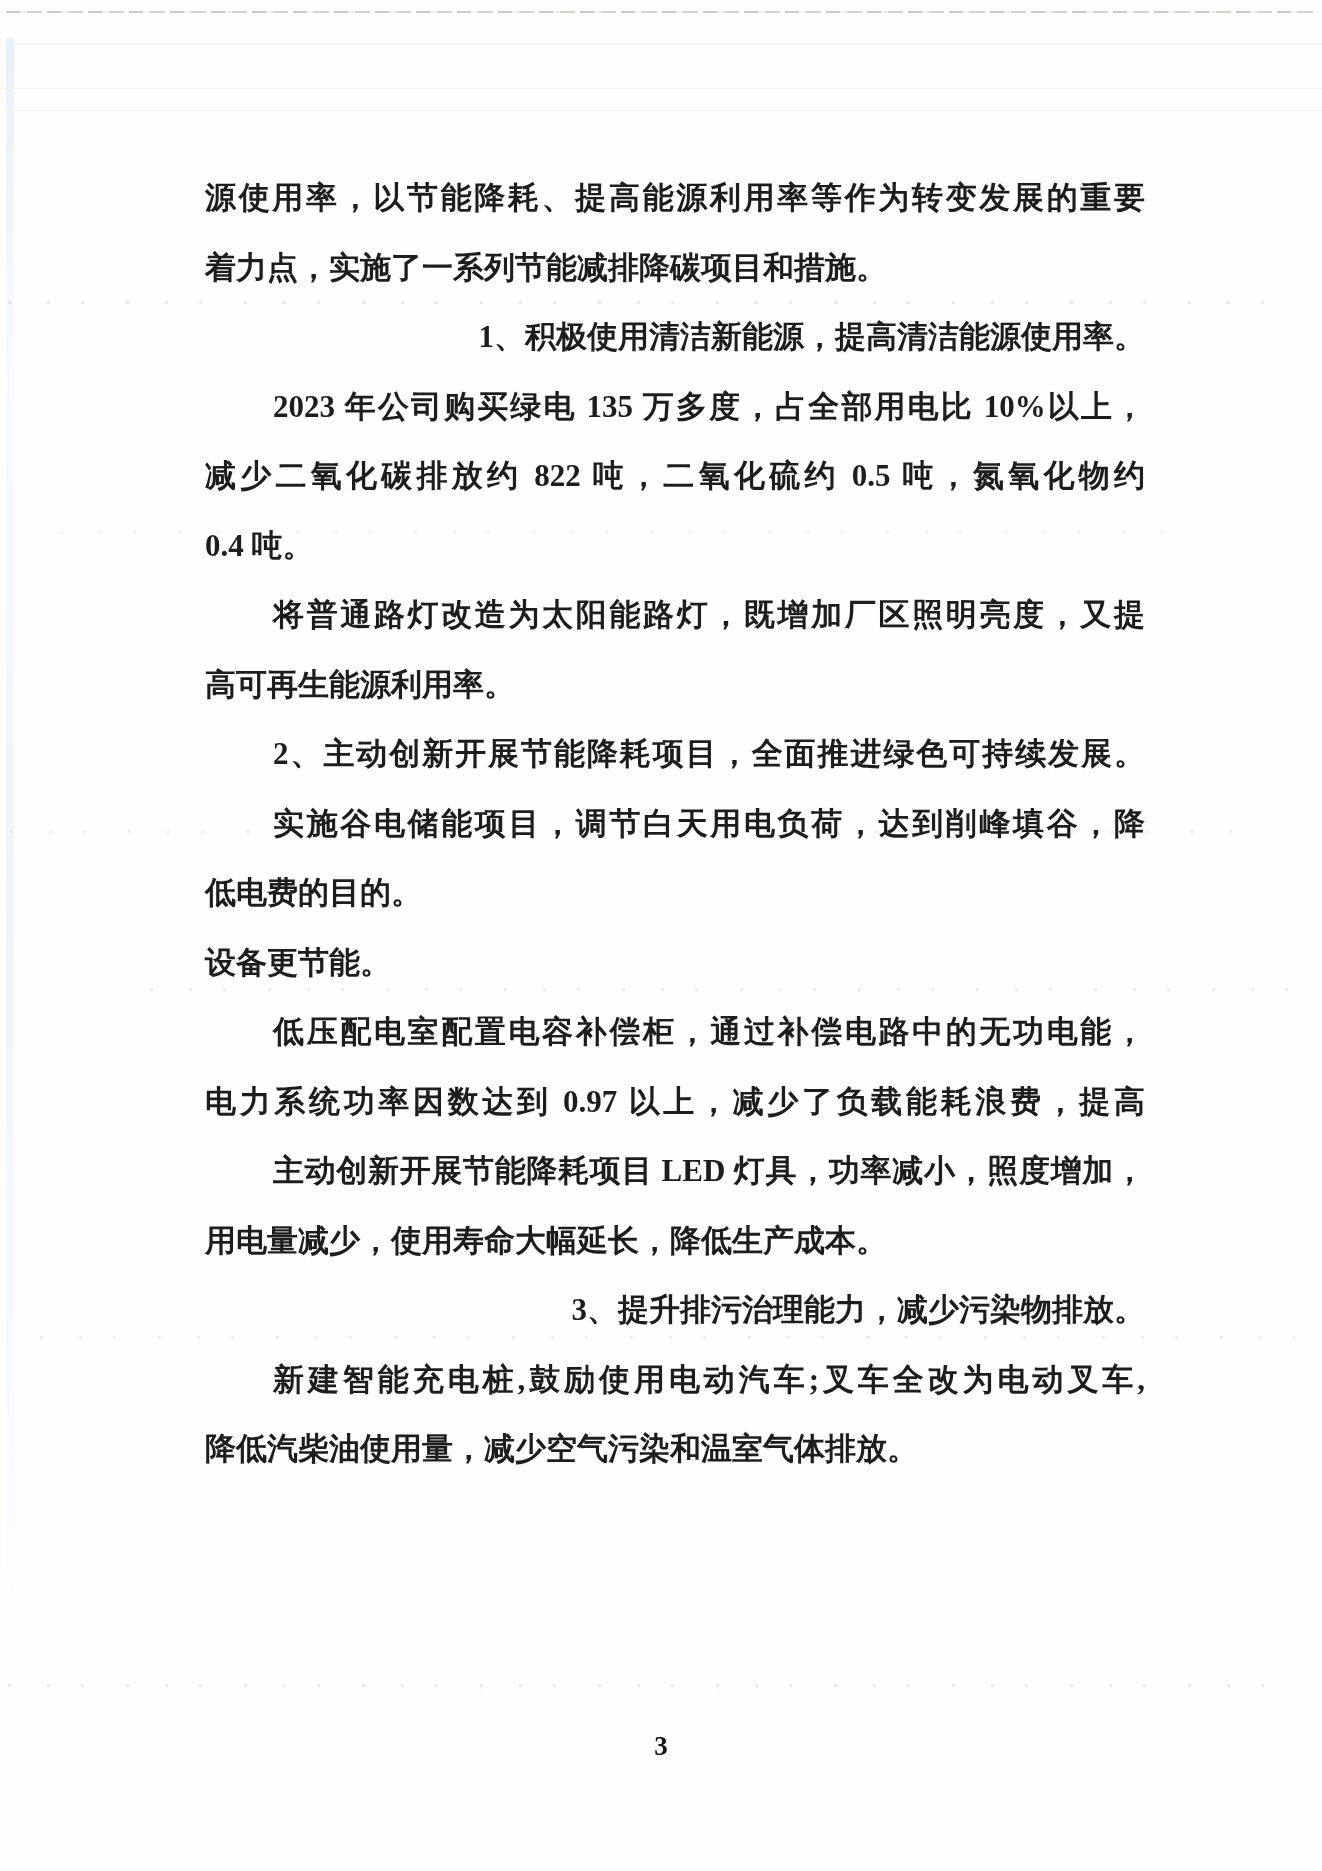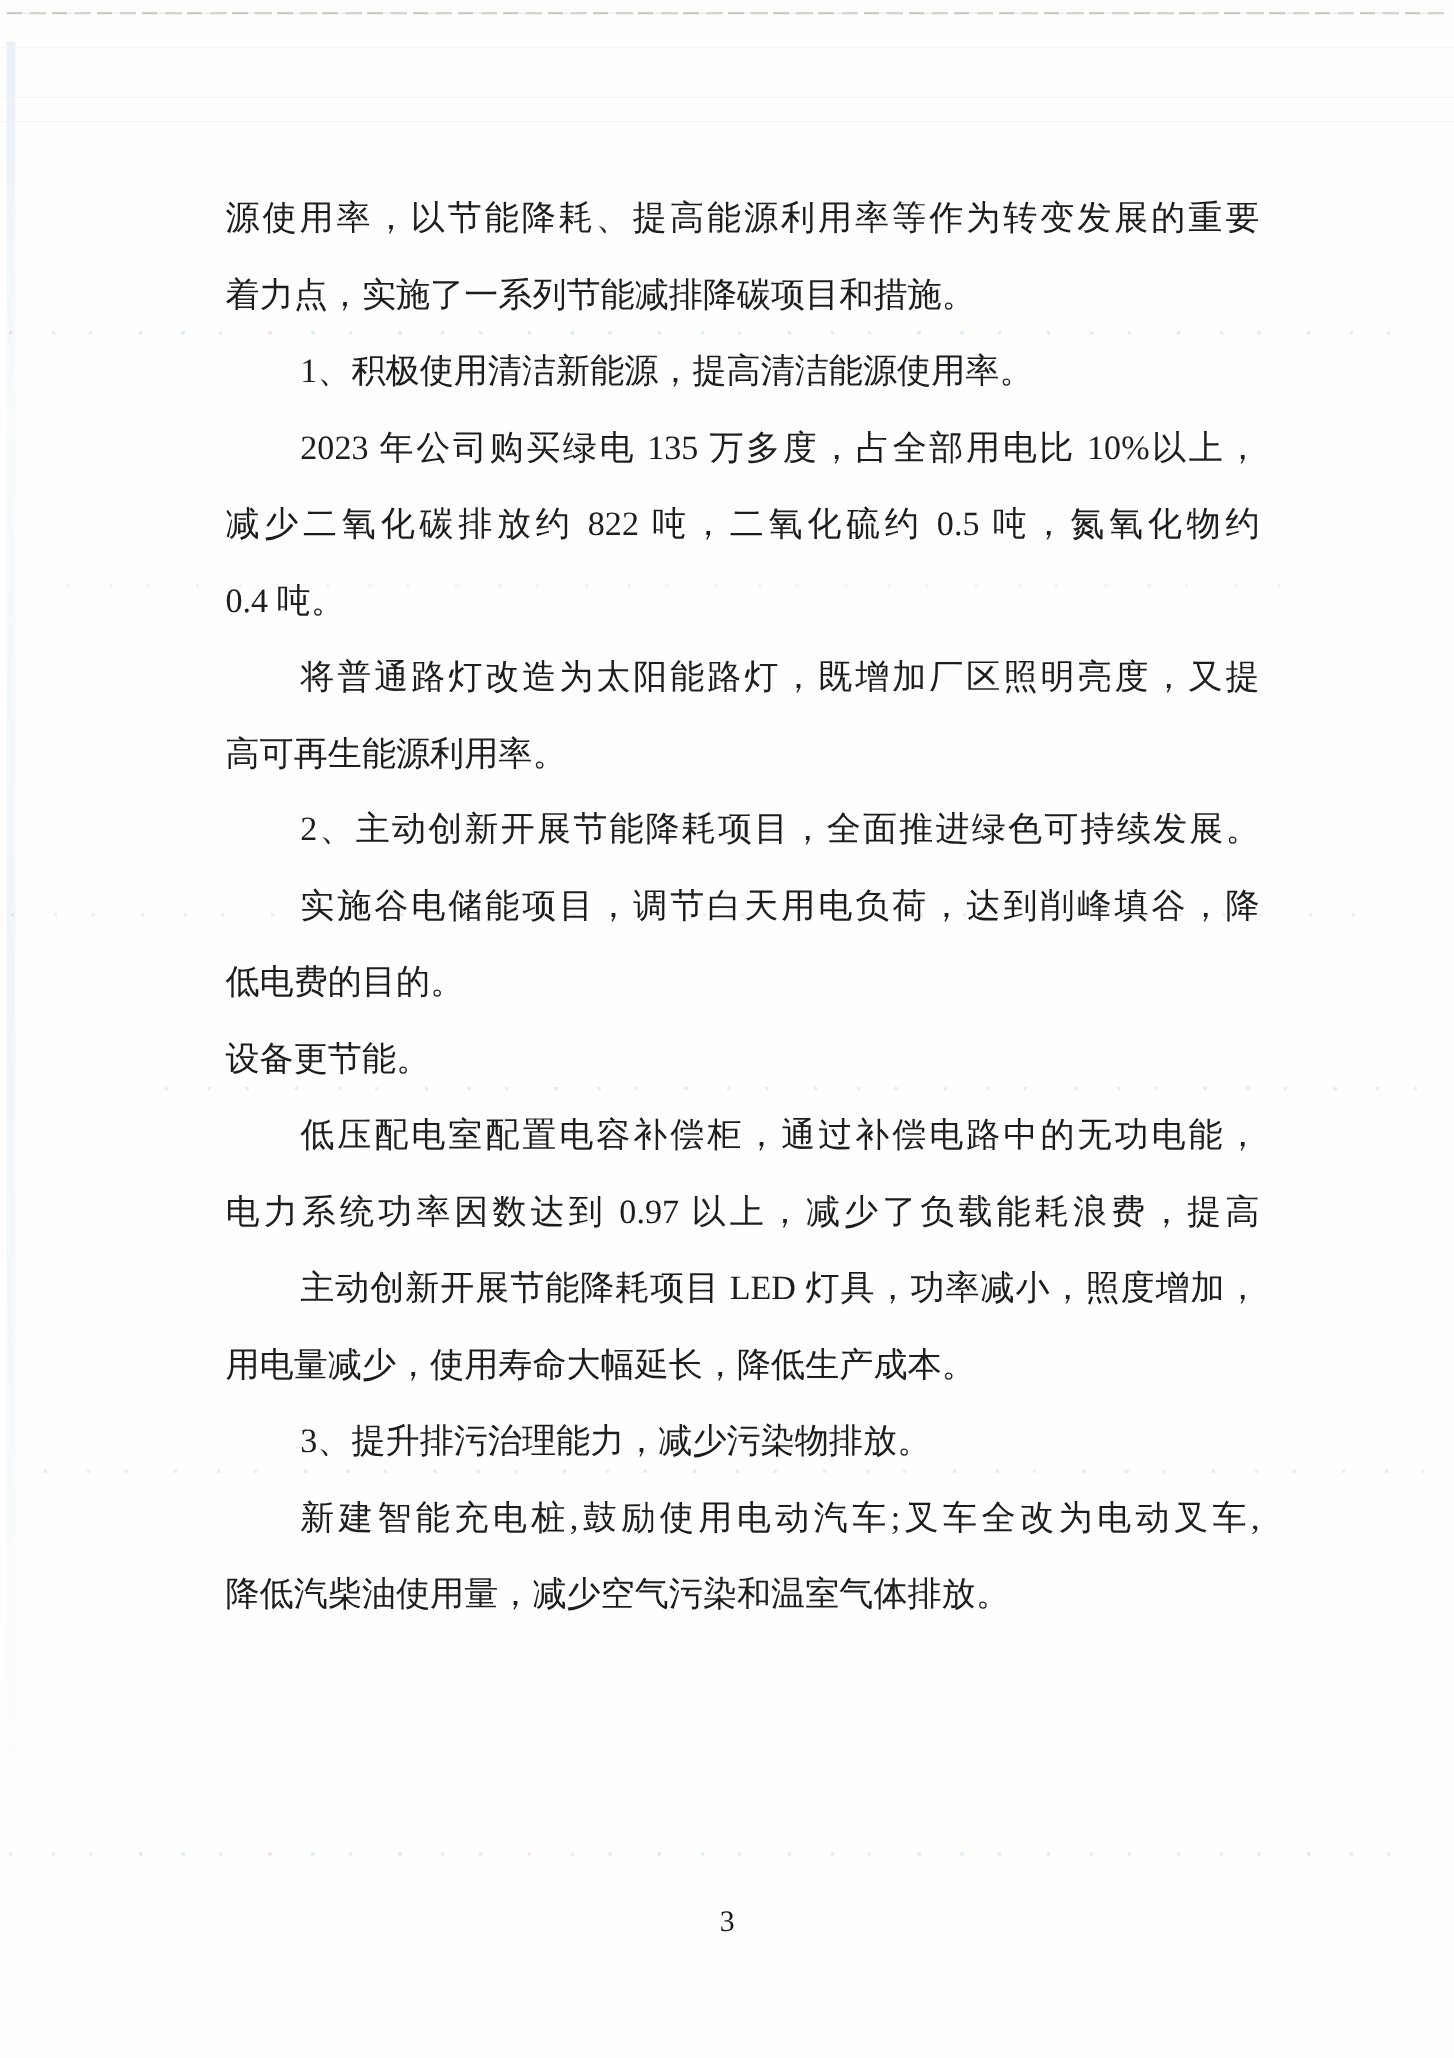--- a/index.html
+++ b/index.html
@@ -5,20 +5,21 @@
   html,body{margin:0;padding:0;}
   body{
     width:1322px;height:1871px;position:relative;overflow:hidden;
     background:#ffffff;
   }
   .page{
     position:absolute;left:0;top:0;width:1322px;height:1871px;
     background:#fefefd;
     font-family:"Liberation Serif","DejaVu Serif",serif;
     color:#1d1d1d;
+    font-weight:bold;
   }
   
   .streak{position:absolute;left:0;width:1322px;height:1px;background:#f4f4f1;}
   .streak.s1{top:43px;}
   .streak.s2{top:88px;}
   .streak.s3{top:110px;}
   
   .top-dash{
     position:absolute;left:6px;top:11px;width:1310px;height:2px;opacity:.9;
     background:repeating-linear-gradient(90deg,
@@ -49,21 +50,21 @@
   
   .speck{position:absolute;background:#e9e9e6;border-radius:50%;}
   .sp1{left:694px;top:192px;width:5px;height:3px;}
   .sp2{left:812px;top:1445px;width:4px;height:3px;opacity:.7;}
   
   .content{position:absolute;left:205px;top:163px;width:940px;}
   .ln{
     font-size:31px;line-height:69.5px;height:69.5px;
     white-space:nowrap;text-align:left;
   }
-  .ln.ind{padding-left:68px;}
+  .ln.ind{padding-left:68px;text-align:right;}
   .ln.fill{text-align:justify;text-align-last:justify;text-justify:inter-character;}
   .pagenum{
     position:absolute;left:0;top:1731px;width:1322px;
     text-align:center;font-size:27px;color:#161616;
     font-family:"Liberation Serif","DejaVu Serif",serif;
   }
 </style>
 </head>
 <body>
 

